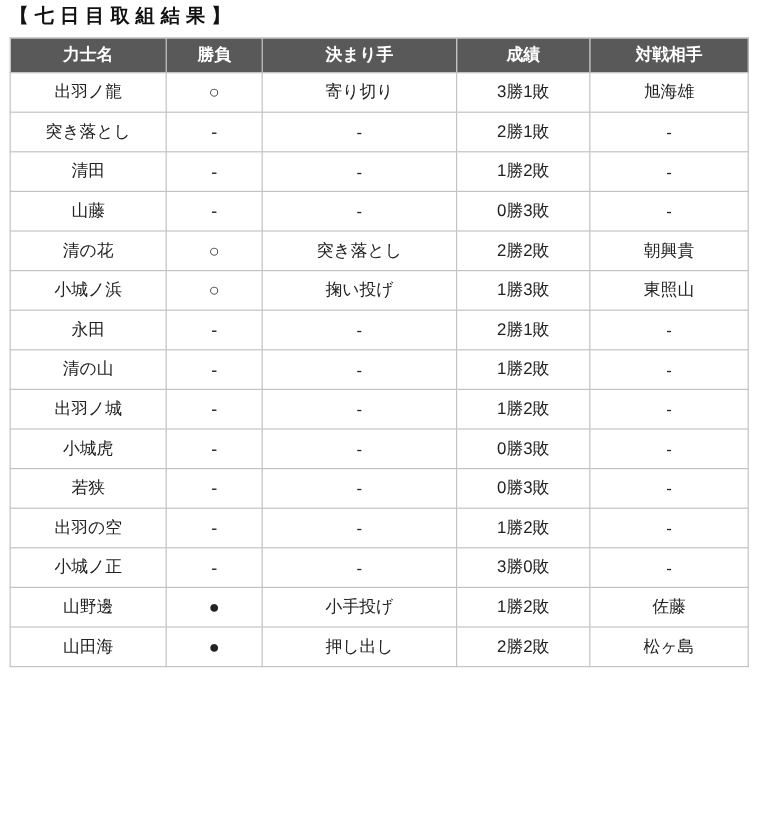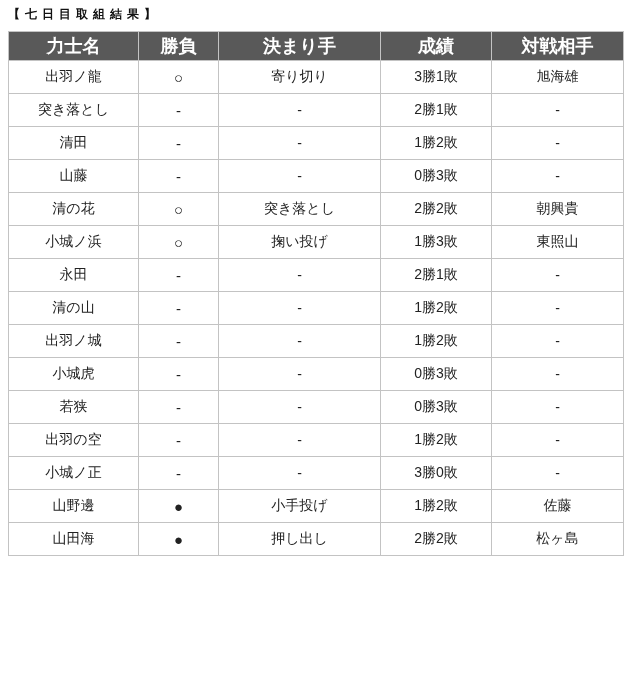--- a/index.html
+++ b/index.html
@@ -16,42 +16,42 @@
     width:637px;
     height:688px;
     background:var(--page-bg);
     font-family:"Liberation Sans","DejaVu Sans",sans-serif;
     color:var(--body-text);
   }
   .page{
     padding:5px 14px 0 8px;
   }
   .page-title{
-    font-size:12px;
+    font-size:16px;
     line-height:18px;
     font-weight:bold;
     letter-spacing:5px;
     color:var(--title-text);
     margin:0 0 8px 0;
     white-space:nowrap;
   }
   table.results{
     border-collapse:collapse;
     table-layout:fixed;
     width:615px;
   }
   table.results col.c1{width:130px;}
   table.results col.c2{width:80px;}
   table.results col.c3{width:162px;}
   table.results col.c4{width:111px;}
   table.results col.c5{width:132px;}
   table.results th{
     background:var(--header-bg);
     color:var(--header-text);
-    font-size:18px;
+    font-size:14px;
     font-weight:bold;
     height:29px;
     text-align:center;
     vertical-align:middle;
     border:1px solid var(--border);
     padding:0;
   }
   table.results td{
     background:#ffffff;
     font-size:14px;

